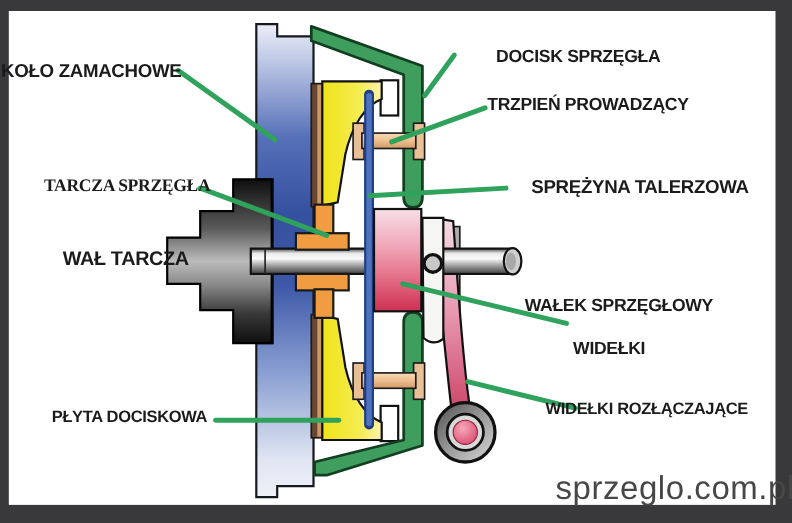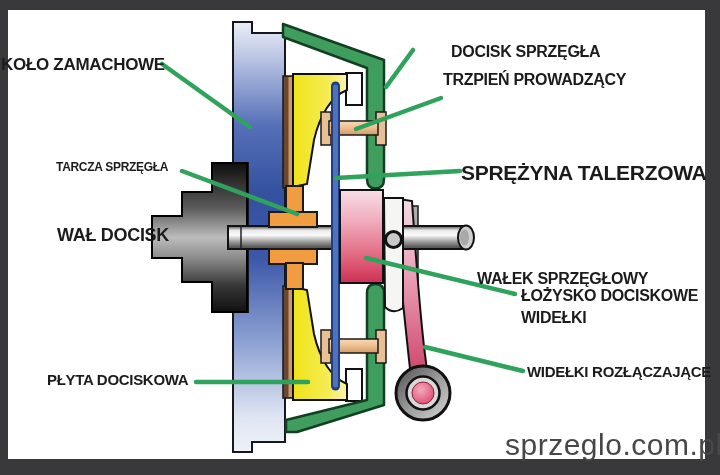--- a/index.html
+++ b/index.html
@@ -11,29 +11,29 @@
   .canvas{
     position:absolute;left:8px;top:10px;width:697px;height:449px;
     background:#ffffff;
   }
   svg.diagram{position:absolute;left:0;top:0;width:720px;height:475px;}
   .lbl{
     position:absolute;color:#1b1b1b;font-weight:700;
     font-size:16px;letter-spacing:-0.3px;white-space:nowrap;line-height:1.2;
   }
   #lbl-kolo    {left:1px;  top:55px;  font-size:17px;}
-  #lbl-tarcza  {left:56px;  top:160px; font-size:12px;}
+  #lbl-tarcza  {left:40px;  top:160px; font-size:16px;font-family:Liberation Serif, serif;}
   #lbl-wal     {left:57px;  top:225px; font-size:18px;}
   #lbl-plyta   {left:47px;  top:371px; font-size:15px;}
   #lbl-docisk  {left:415px; top:42px;  font-size:16px;margin-left:36px;}
-  #lbl-trzpien {left:443px; top:70px;  font-size:16px;}
-  #lbl-sprezyna{left:461px; top:160px; font-size:21px;}
+  #lbl-trzpien {left:443px; top:86px;  font-size:16px;}
+  #lbl-sprezyna{left:483px; top:160px; font-size:17px;}
   #lbl-walek   {left:477px; top:225px; font-size:16px;margin-top:44px;}
   #lbl-lozysko {left:521px; top:285px; font-size:16px; line-height:22px;}
-  #lbl-widelki {left:527px; top:363px; font-size:15px;}
+  #lbl-widelki {left:496px; top:363px; font-size:15px;}
   .watermark{
     position:absolute;left:505px;top:428px;
     font-size:30px;font-weight:400;color:#474747;letter-spacing:0.5px;
     white-space:nowrap;
   }
 </style>
 </head>
 <body>
 
 <div class="page">
@@ -178,26 +178,26 @@
       <line x1="413" y1="50" x2="386" y2="87"></line>
       <line x1="441" y1="98" x2="356" y2="129"></line>
       <line x1="460" y1="171" x2="336" y2="178"></line>
       <line x1="515" y1="294" x2="366" y2="258"></line>
       <line x1="523" y1="371" x2="425" y2="347"></line>
     </g>
   </svg>
 
   <div class="lbl" id="lbl-kolo">KOŁO ZAMACHOWE</div>
   <div class="lbl" id="lbl-tarcza">TARCZA SPRZĘGŁA</div>
-  <div class="lbl" id="lbl-wal">WAŁ DOCISK</div>
+  <div class="lbl" id="lbl-wal">WAŁ TARCZA</div>
   <div class="lbl" id="lbl-plyta">PŁYTA DOCISKOWA</div>
   <div class="lbl" id="lbl-docisk">DOCISK SPRZĘGŁA</div>
   <div class="lbl" id="lbl-trzpien">TRZPIEŃ PROWADZĄCY</div>
   <div class="lbl" id="lbl-sprezyna">SPRĘŻYNA TALERZOWA</div>
   <div class="lbl" id="lbl-walek">WAŁEK SPRZĘGŁOWY</div>
   <div class="lbl" id="lbl-lozysko">
-    <span>ŁOŻYSKO DOCISKOWE</span><br>
+    <br>
     <span>WIDEŁKI</span>
   </div>
   <div class="lbl" id="lbl-widelki">WIDEŁKI ROZŁĄCZAJĄCE</div>
 
   <div class="watermark">sprzeglo.com.pl</div>
 </div>
 
 </body></html>

